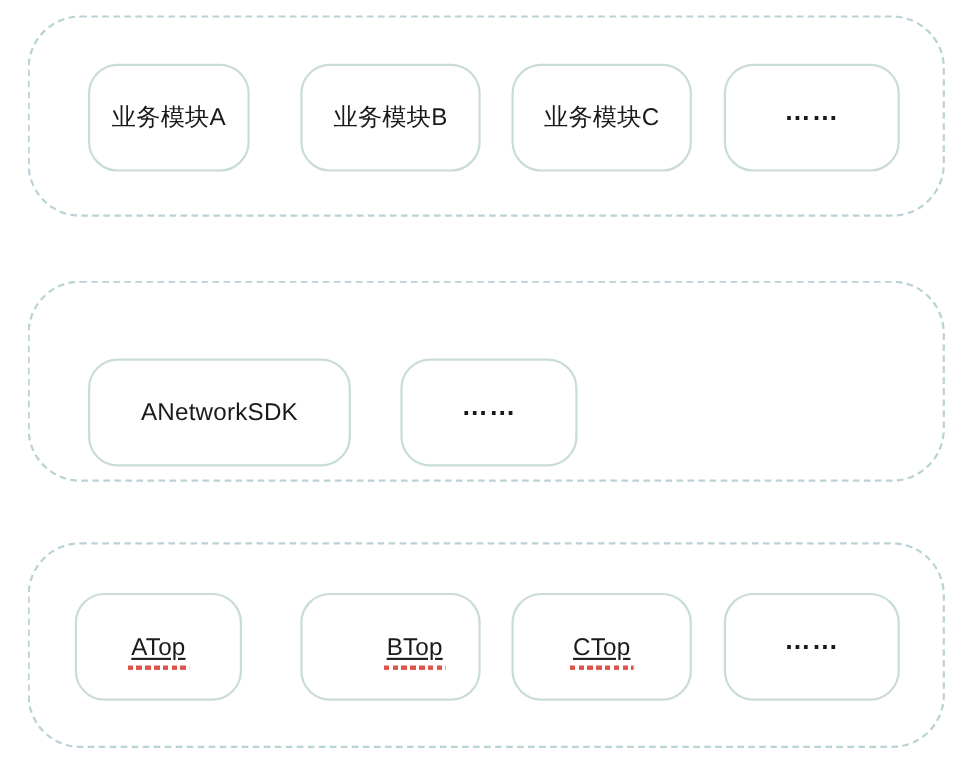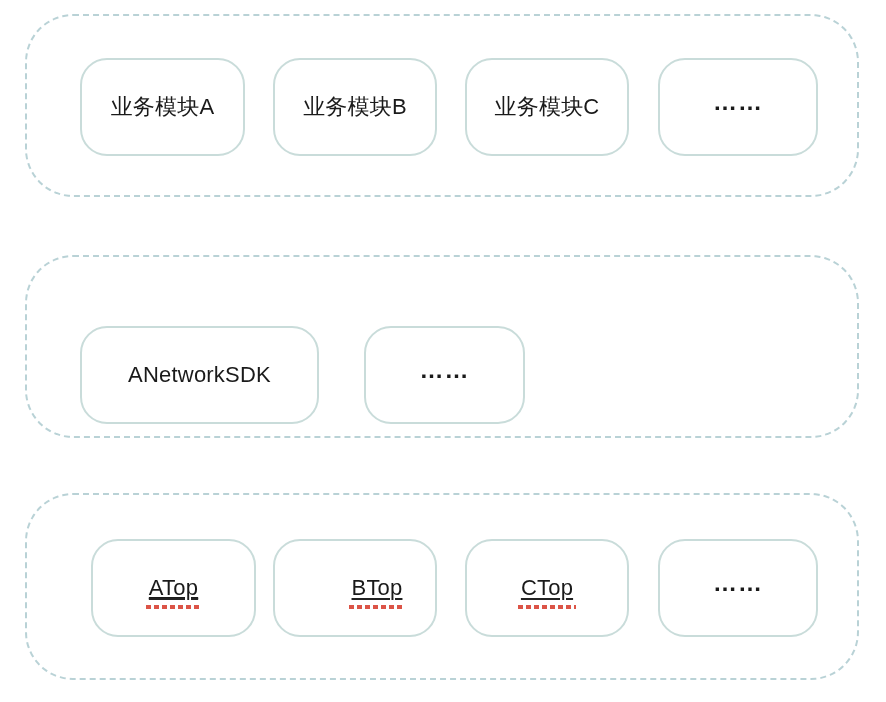--- a/index.html
+++ b/index.html
@@ -37,31 +37,31 @@
     background: #ffffff;
     display: flex;
     align-items: center;
     justify-content: center;
     font-size: 22px;
     color: var(--text, #1a1a1a);
     letter-spacing: 0.2px;
   }
   
   .layer-1 .box { top: 42px; }
-  .b-l1-0 { left: 53px;  width: 165px; }
+  .b-l1-0 { left: 53px;  width: 147px; }
   .b-l1-1 { left: 246px; width: 164px; }
   .b-l1-2 { left: 438px; width: 164px; }
   .b-l1-3 { left: 631px; width: 160px; }
   
   .layer-2 .box { top: 41px; margin-top: 28px; }
   .b-l2-0 { left: 53px;  width: 239px; }
   .b-l2-1 { left: 337px; width: 161px; }
   
   .layer-3 .box { top: 44px; }
-  .b-l3-0 { left: 64px;  width: 165px; text-decoration: underline; }
+  .b-l3-0 { left: 41px;  width: 152px; }
   .b-l3-1 { left: 246px; width: 164px; padding-left: 44px; }
   .b-l3-2 { left: 438px; width: 164px; }
   .b-l3-3 { left: 631px; width: 160px; }
 
   .box-label { display: inline-block; }
 
   
   .misspelled {
     position: relative;
     text-decoration: underline;

